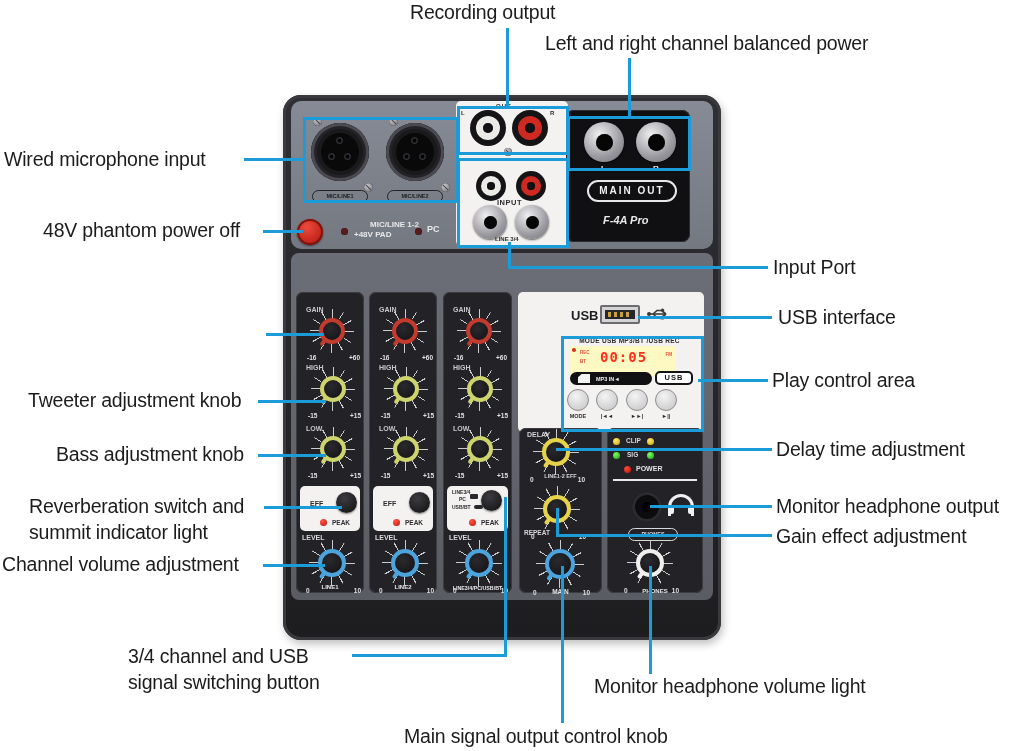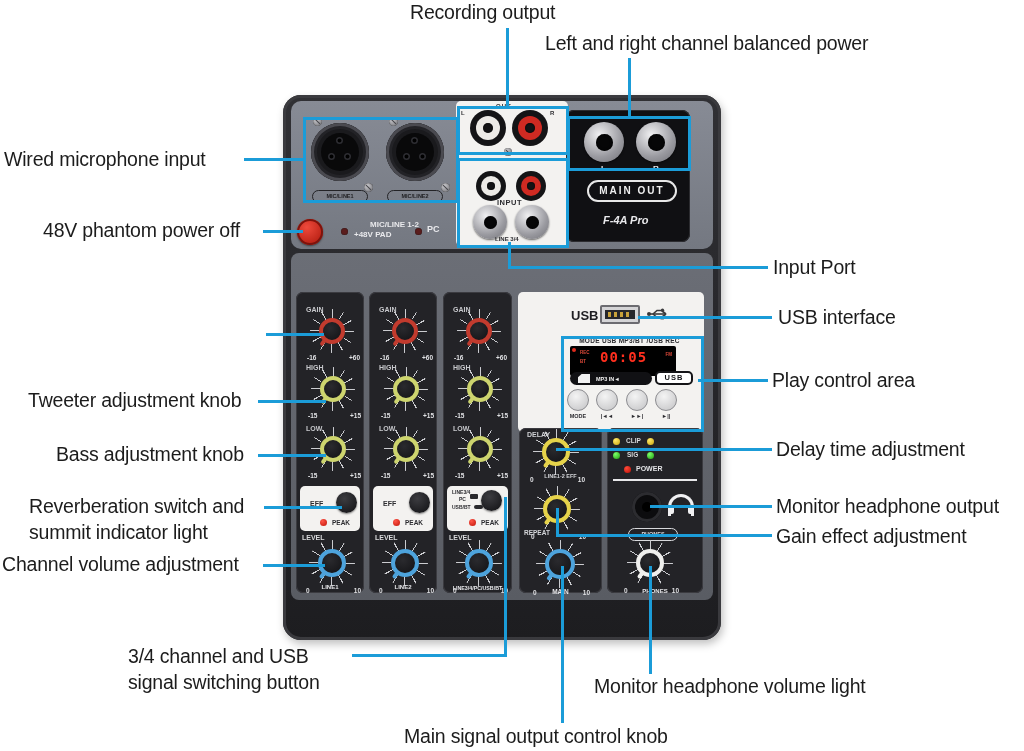--- a/index.html
+++ b/index.html
@@ -291,21 +291,21 @@
         <path d="M20 7 l-4 3"></path>
       <path d="M7 7 l4 -3.5 h4.5"></path>
         <path d="M7 7 l4 3.5 h3.5"></path>
     </g>
     <circle cx="3" cy="7" r="2" fill="#3a3a3c"></circle>
     <circle cx="16.5" cy="3.2" r="1.7" fill="#3a3a3c"></circle>
     <rect x="14.5" y="9" width="3.4" height="3.4" fill="#3a3a3c"></rect>
   </svg>
 
   <div class="tinytxt" style="left:561px;top:337px;width:137px;text-align:center;font-size:6.5px;letter-spacing:.3px;">MODE USB MP3/BT /USB REC</div>
-  <div class="abs" style="left:570px;top:346px;width:106px;height:30px;background:#000000;border-radius:2px;">
+  <div class="abs" style="left:570px;top:346px;width:106px;height:30px;background:#fef9c3;border-radius:2px;">
     <div class="abs" style="left:2px;top:2px;width:4px;height:4px;border-radius:50%;background:#e02b1d;"></div>
     <span class="abs" style="left:10px;top:4px;font-size:4.5px;color:#e04a3a;font-weight:700;">REC</span>
     <span class="abs" style="left:10px;top:13px;font-size:4.5px;color:#e04a3a;font-weight:700;">BT</span>
     <span class="abs" style="left:30px;top:3px;font-family:'DejaVu Sans Mono',monospace;font-size:14px;font-weight:700;color:#ff2f1e;letter-spacing:1px;">00:05</span>
     <span class="abs" style="right:4px;top:6px;font-size:4.5px;color:#e04a3a;font-weight:700;">FM</span>
   </div>
   <div class="abs" style="left:570px;top:372px;width:82px;height:13px;background:#111114;border-radius:7px;">
     <div class="abs" style="left:8px;top:2px;width:12px;height:9px;background:#f2f2f2;clip-path:polygon(0 35%,30% 0,100% 0,100% 100%,0 100%);"></div>
     <span class="abs" style="left:26px;top:3.5px;font-size:5.5px;font-weight:700;color:#f0f0f0;">MP3 IN◄</span>
   </div>

